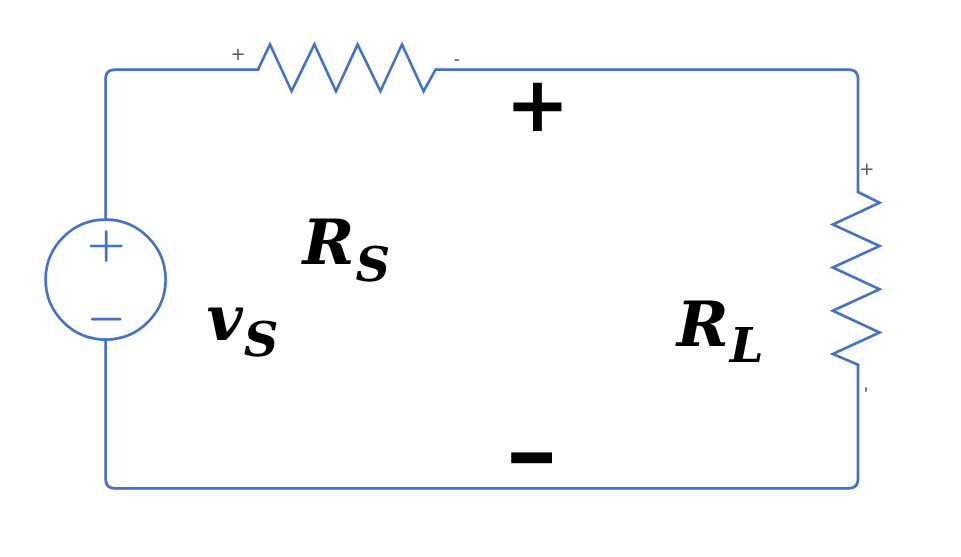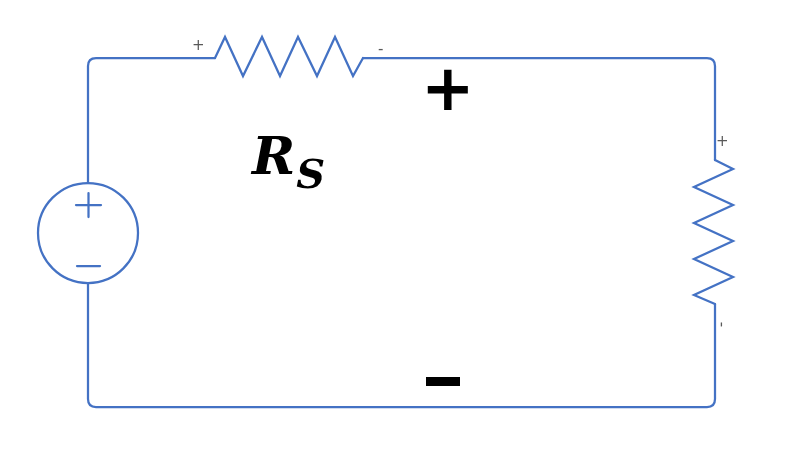--- a/index.html
+++ b/index.html
@@ -16,20 +16,21 @@
   
   .mlabel {
     position: absolute;
     font-family: "DejaVu Serif", serif;
     font-style: italic;
     font-weight: bold;
     color: #000000;
     font-size: 52px;
     line-height: 1;
     white-space: nowrap;
+    margin-top: 47px;
   }
   .mlabel .sub {
     font-size: 40px;
     position: relative;
     top: 14px;
     margin-left: 1px;
   }
 
   
   .big-sign {
@@ -81,24 +82,26 @@
       <path d="M 715 304 L 715 399 Q 715 407 707 407 L 96 407 Q 88 407 88 399 L 88 283"></path>
 
       <circle cx="88" cy="233" r="50"></circle>
 
       <path d="M 76 205 L 101 205 M 88.5 193 L 88.5 217" aria-label="+"></path>
 
       <path d="M 77 266 L 100 266" aria-label="−"></path>
     </g>
   </svg>
 
+  <div class="mlabel" style="left:172px; top:193px;"><span>v</span><span class="sub">S</span></div>
 
   <div class="mlabel" style="left:252px; top:130px;"><span>R</span><span class="sub">S</span></div>
 
 
+  <div class="mlabel" style="left:564px; top:198px;"><span>R</span><span class="sub">L</span></div>
 
   <div class="big-sign" style="left:421px; top:56px;">+</div>
   <div class="minus-bar" aria-label="−"></div>
 
   <div class="small-mark" style="left:192px; top:38px;">+</div>
   <div class="small-mark" style="left:378px; top:42px;">-</div>
   <div class="small-mark" style="left:716px; top:134px;">+</div>
   <div class="small-mark rot" style="left:719px; top:317px;">-</div>
 
 </div>

